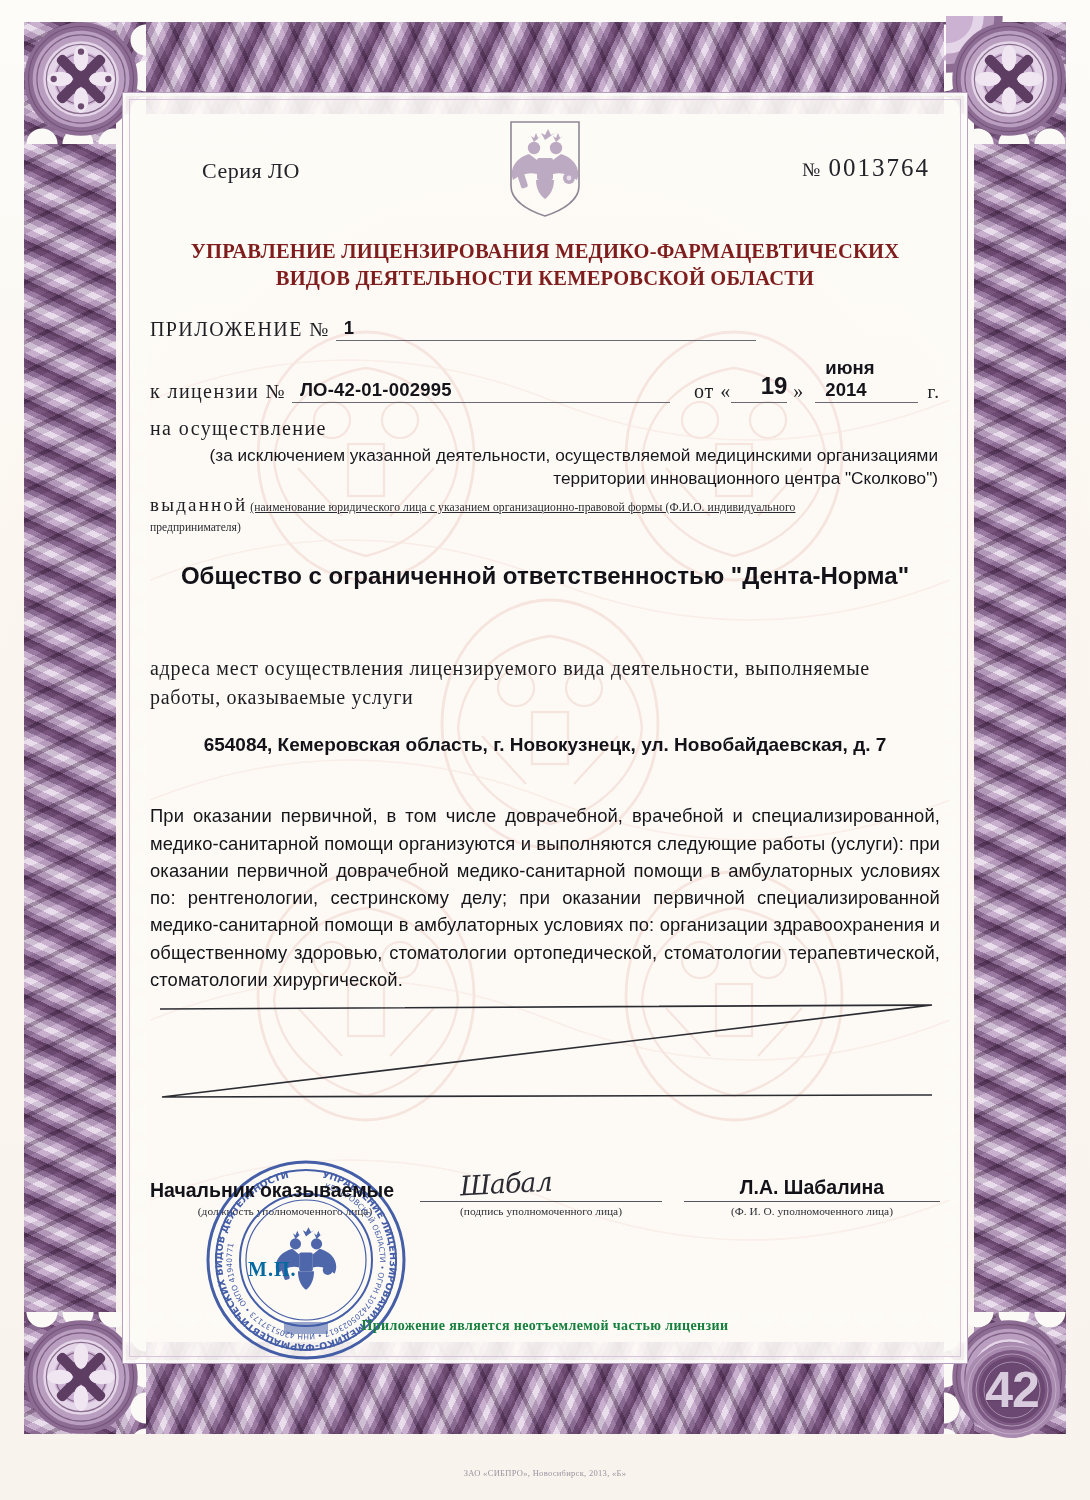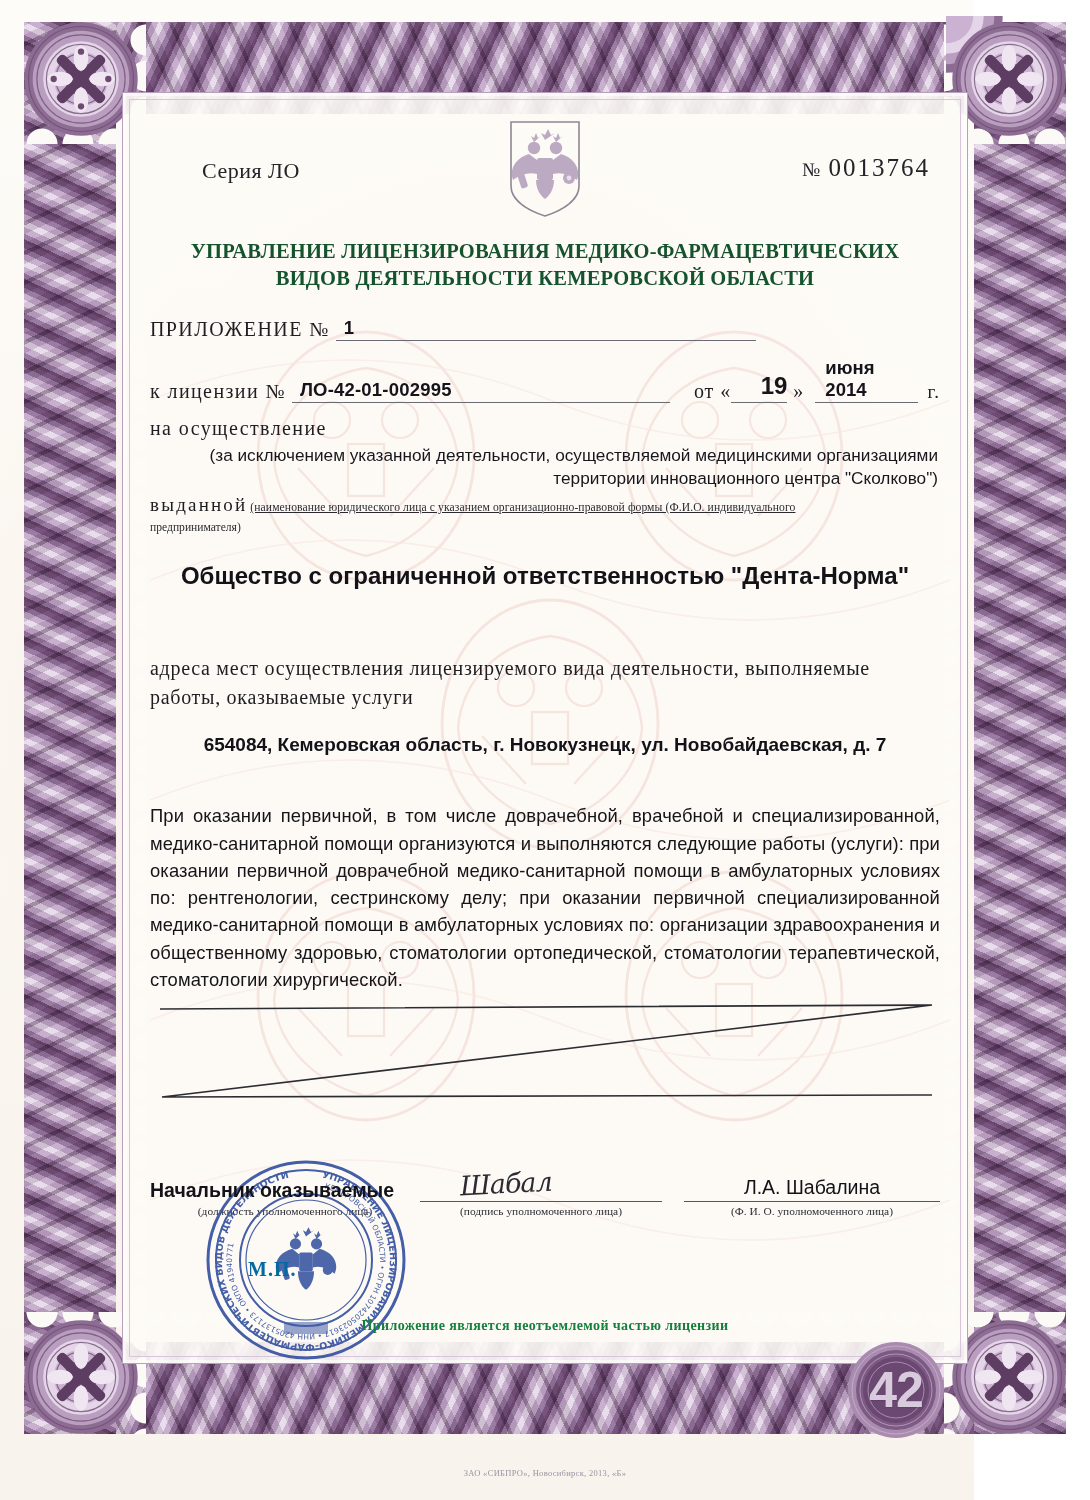--- a/index.html
+++ b/index.html
@@ -10,21 +10,21 @@
   }
   body {
     width: 1090px; height: 1500px;
     position: relative; overflow: hidden;
     font-family: "Liberation Serif", "DejaVu Serif", serif;
   }
 
   
   #sheet {
     position: absolute; left: 0; top: 0;
-    width: 974px; height: 1500px;
+    width: 1090px; height: 1500px;
     background: #fbfaf6;
   }
 
   
   #paper-tint {
     position: absolute; inset: 0;
     background:
       radial-gradient(ellipse 70% 55% at 50% 46%, rgba(246,214,208,.55) 0%, rgba(248,226,220,.30) 45%, rgba(252,247,240,0) 78%),
       linear-gradient(180deg, #fdfcf8 0%, #fbf7f1 40%, #f8f3ec 100%);
     pointer-events: none;
@@ -170,21 +170,21 @@
   #doc-number .no-sign { font-size: 19px; letter-spacing: 0; }
 
   
   #authority {
     margin-top: 18px;
     text-align: center;
     font-weight: bold;
     font-size: 20.5px;
     line-height: 1.30;
     letter-spacing: .2px;
-    color: #14532d;
+    color: #7f1d1d;
     padding: 0 6px;
   }
 
   
   .field-row {
     position: relative;
     display: flex; align-items: flex-end;
     margin-top: 16px;
     font-size: 20px;
     letter-spacing: .9px;
@@ -350,21 +350,21 @@
     font-size: 27px;
     color: #2b2b33;
     letter-spacing: -1px;
     transform: rotate(-3deg);
   }
   #sign-name {
     flex: 1;
     border-bottom: 1.2px solid #55555d;
     text-align: center;
     font-family: "Liberation Sans", "DejaVu Sans", sans-serif;
-    font-weight: normal;
+    font-weight: bold;
     font-size: 19.5px;
     padding-bottom: 2px;
     margin-left: 22px;
     color: #121218;
   }
   #cap-row {
     display: flex;
     margin-top: 3px;
     font-size: 11.4px;
     color: #2d2d34;

